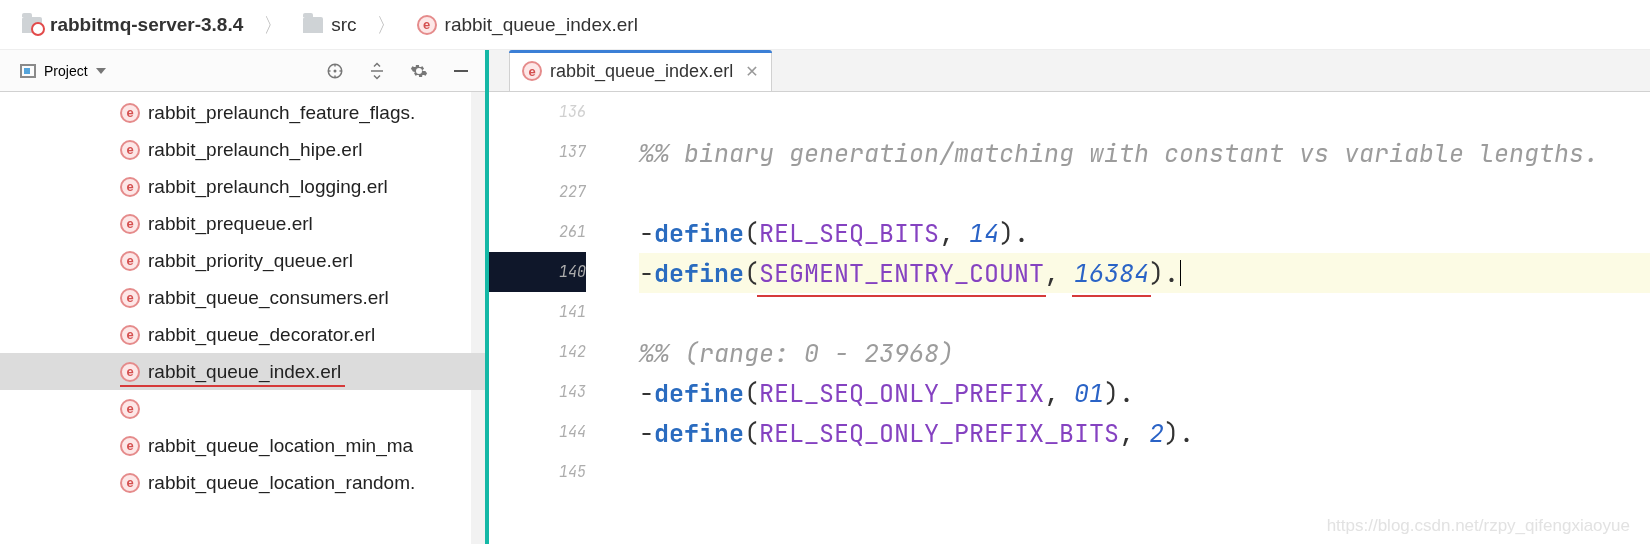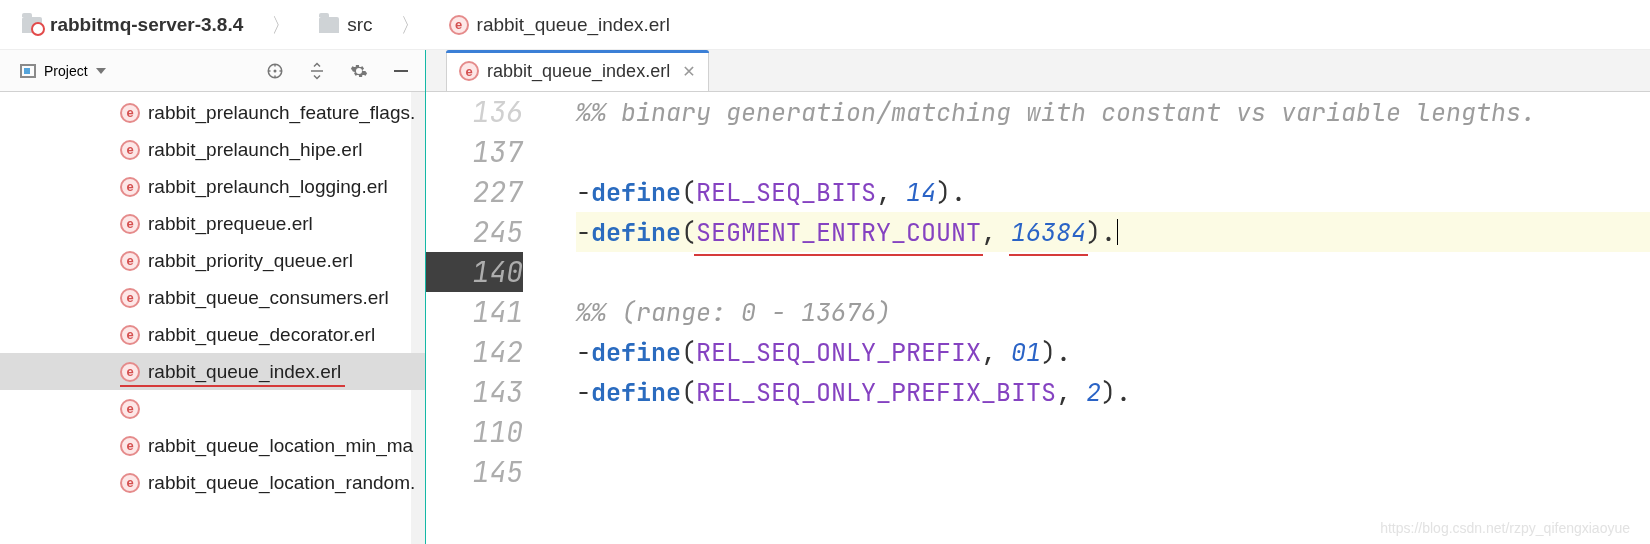--- a/index.html
+++ b/index.html
@@ -16,21 +16,21 @@
 
   
   .breadcrumb {
     display: flex;
     align-items: center;
     height: 50px;
     padding: 0 22px;
     background: #fff;
     font-size: 19px;
     color: #333;
-    gap: 24px;
+    gap: 16px;
     border-bottom: 1px solid #eee;
   }
   .crumb { display: flex; align-items: center; gap: 8px; }
   .crumb-sep {
     color: #bbb;
     padding: 0 4px;
     font-size: 20px;
     line-height: 1;
   }
   .folder-ico {
@@ -73,24 +73,24 @@
   .bold { font-weight: 600; }
 
   
   .content {
     display: flex;
     height: calc(100% - 50px);
   }
 
   
   .project-panel {
-    width: 426px;
+    width: 489px;
     display: flex;
     flex-direction: column;
-    border-right: 1px solid #14b8a6;
+    border-right: 4px solid #14b8a6;
     box-shadow: inset -14px 0 0 #f2f2f2; 
   }
   .project-header {
     display: flex;
     align-items: center;
     justify-content: space-between;
     height: 42px;
     border-bottom: 1px solid #d1d1d1;
     padding: 0 14px 0 20px;
     background: #fbfbfb;
@@ -219,29 +219,30 @@
     line-height: 40px;
   }
   .gutter {
     width: 120px;
     background: #fff;
     color: #adadad;
     text-align: right;
     padding-right: 22px;
     border-right: 1px solid transparent;
     user-select: none;
-    font-size: 28px;
+    font-size: 15px;
   }
   .gutter .ln { height: 40px; display: flex; align-items: center; justify-content: flex-end; font-style: italic; }
-  .gutter .ln.hi { background: #404040; }
+  .gutter .ln.hi { background: #0f172a; }
   .gutter .ln.cut { color: #d0d0d0; }
   .code {
     flex: 1;
     padding-left: 30px;
     overflow: hidden;
+    margin-top: 41px;
   }
   .code .cl { height: 40px; white-space: pre; display: flex; align-items: center; }
   .code .cl.hi { background: #fcfbe4; }
   .tok-comment { color: #9c9c9c; font-style: italic; }
   .tok-kw { color: #2a6bbf; font-weight: 600; }
   .tok-macro { color: #8542c1; }
   .tok-num { color: #2a63c6; font-style: italic; }
   .tok-p { color: #333; }
   .cursor {
     display: inline-block;
@@ -258,21 +259,21 @@
     content: "";
     position: absolute;
     left: -2px; right: -2px; bottom: -4px;
     height: 2px;
     background: #d63a3a;
   }
   .watermark {
     position: absolute;
     right: 20px; bottom: 8px;
     color: #e2e2e2;
-    font-size: 14px;
+    font-size: 17px;
     font-family: Arial, sans-serif;
   }
 </style>
 </head>
 <body>
 
 <div class="breadcrumb">
   <span class="crumb">
     <span class="folder-ico proj"></span>
     <span class="bold">rabbitmq-server-3.8.4</span>
@@ -379,35 +380,35 @@
         <span class="erl-ico">e</span>
         <span>rabbit_queue_index.erl</span>
         <span class="tab-close">✕</span>
       </div>
     </div>
     <div class="code-area">
       <div class="gutter" id="gutter">
           <div class="ln cut">136</div>
           <div class="ln">137</div>
           <div class="ln">227</div>
-          <div class="ln">245</div>
+          <div class="ln">261</div>
           <div class="ln hi">140</div>
           <div class="ln">141</div>
           <div class="ln">142</div>
           <div class="ln">143</div>
-          <div class="ln">110</div>
+          <div class="ln">144</div>
           <div class="ln">145</div>
         </div>
       <div class="code" id="code">
           <div class="cl"><span class="tok-comment">%% binary generation/matching with constant vs variable lengths.</span></div>
           <div class="cl">&nbsp;</div>
           <div class="cl"><span class="tok-p">-</span><span class="tok-kw">define</span><span class="tok-p">(</span><span class="tok-macro">REL_SEQ_BITS</span><span class="tok-p">, </span><span class="tok-num">14</span><span class="tok-p">).</span></div>
           <div class="cl hi"><span class="tok-p">-</span><span class="tok-kw">define</span><span class="tok-p">(</span><span class="tok-macro underline-red">SEGMENT_ENTRY_COUNT</span><span class="tok-p">, </span><span class="tok-num underline-red">16384</span><span class="tok-p">).</span><span class="cursor"></span></div>
           <div class="cl">&nbsp;</div>
-          <div class="cl"><span class="tok-comment">%% (range: 0 - 13676)</span></div>
+          <div class="cl"><span class="tok-comment">%% (range: 0 - 23968)</span></div>
           <div class="cl"><span class="tok-p">-</span><span class="tok-kw">define</span><span class="tok-p">(</span><span class="tok-macro">REL_SEQ_ONLY_PREFIX</span><span class="tok-p">, </span><span class="tok-num">01</span><span class="tok-p">).</span></div>
           <div class="cl"><span class="tok-p">-</span><span class="tok-kw">define</span><span class="tok-p">(</span><span class="tok-macro">REL_SEQ_ONLY_PREFIX_BITS</span><span class="tok-p">, </span><span class="tok-num">2</span><span class="tok-p">).</span></div>
         </div>
     </div>
   </div>
 
 </div>
 
 <div class="watermark">https://blog.csdn.net/rzpy_qifengxiaoyue</div>
 

